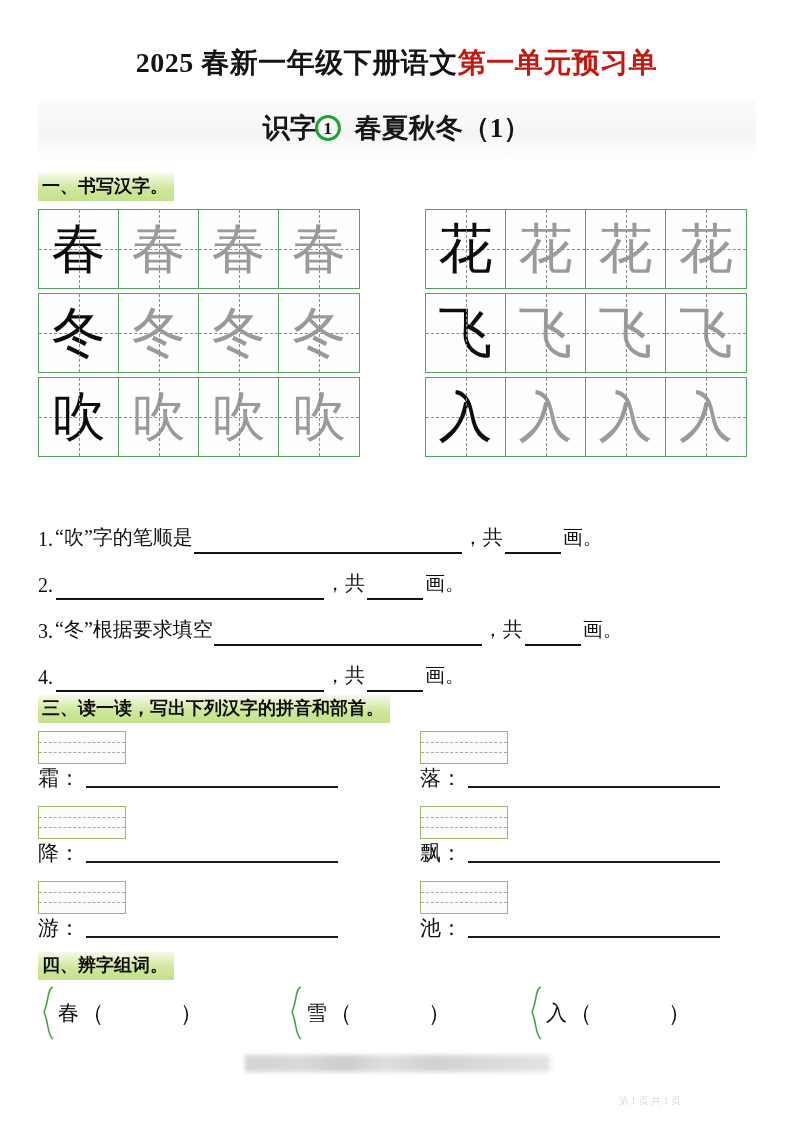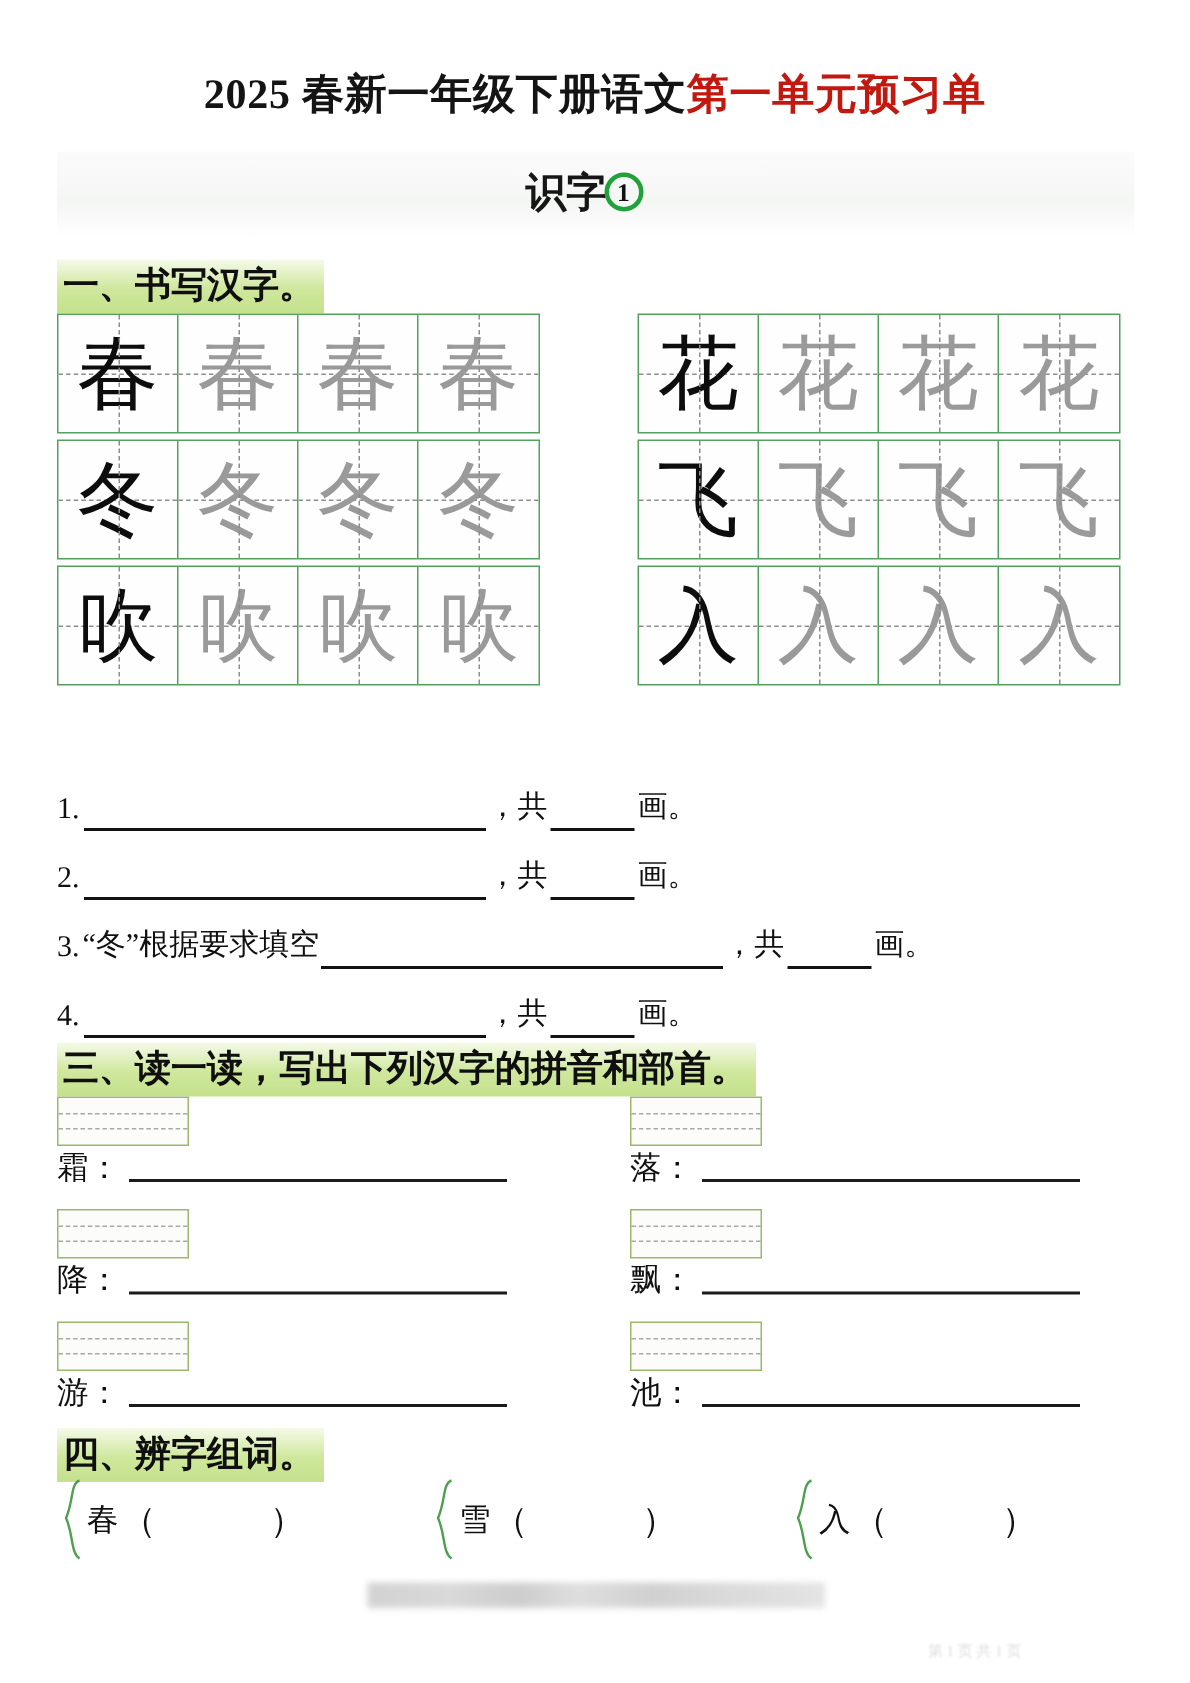--- a/index.html
+++ b/index.html
@@ -59,21 +59,21 @@
   .circled-one .num {
     position: absolute; inset: 0;
     display: flex; align-items: center; justify-content: center;
     font-size: 17px; font-weight: bold; color: #111;
     line-height: 1;
   }
 
   
   .sec-head {
     position: absolute;
-    font-size: 24px;
+    font-size: 18px;
     font-weight: bold;
     color: #0f0f0f;
     white-space: nowrap;
     padding: 1px 6px 3px 4px;
     background: linear-gradient(180deg, rgba(214,236,168,0.25) 0%, #cfe79c 55%, #c4e18d 100%);
   }
 
   
   .grid-block { position: absolute; }
   .grid-row {
@@ -225,21 +225,21 @@
 
 <div class="page">
 
   <div class="subtitle-band"></div>
 
   <div class="title-main">
     <span class="black">2025 春新一年级下册语文</span><span class="red">第一单元预习单</span>
   </div>
 
   <div class="title-sub">
-    <span>识字</span><span class="circled-one"><span class="ring"></span><span class="num">1</span></span><span style="display:inline-block;width:10px"></span>
+    <span>识字</span><span class="circled-one"><span class="ring"></span><span class="num">1</span></span><span style="display:inline-block;width:10px"></span><span>春夏秋冬（1）</span>
   </div>
 
   <div class="sec-head" style="top:173px; left:38px;">一、书写汉字。</div>
 
   <div class="grid-block" style="top:209px; left:38px;">
     <div class="grid-row">
       <div class="cell ink">
           <span class="han">春</span>
         </div>
       <div class="cell faint">
@@ -323,20 +323,21 @@
         </div>
       <div class="cell faint">
           <span class="han">入</span>
         </div>
     </div>
   </div>
 
 
   <div class="q-line" style="top:524px;">
     <span class="idx">1.</span>
+    <span class="txt">“吹”字的笔顺是</span>
     <span class="blank-long"></span>
     <span class="txt">，共</span>
     <span class="blank-short"></span>
     <span class="txt">画。</span>
   </div>
 
   <div class="q-line" style="top:570px;">
     <span class="idx">2.</span>
     <span class="blank-long"></span>
     <span class="txt">，共</span>

